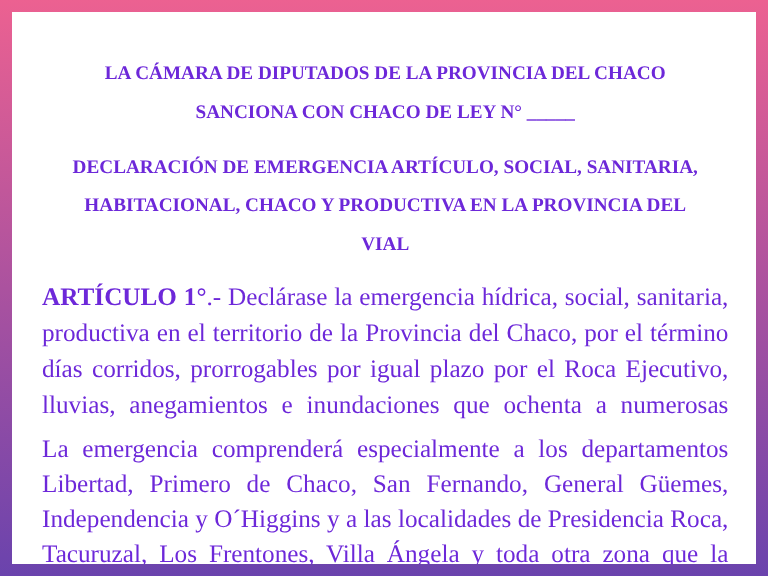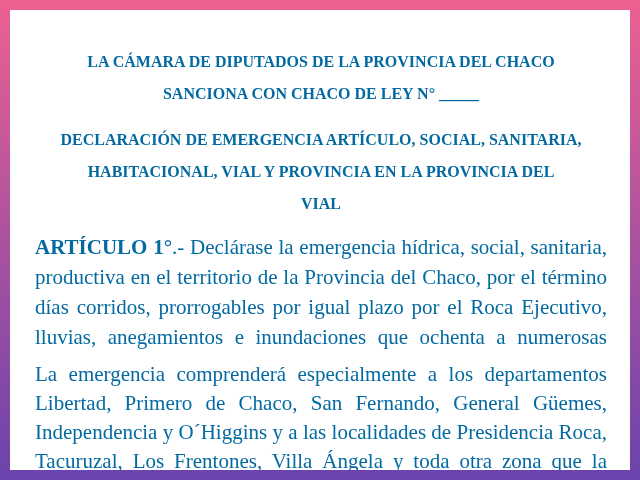--- a/index.html
+++ b/index.html
@@ -45,30 +45,30 @@
   }
   .p1 { margin-bottom: 8px; }
   .p1 .jline { line-height: 30px; height: 30px; }
   .p2 .jline { line-height: 29px; height: 29px; }
   .bold { font-weight: bold; }
 </style>
 </head>
 <body>
 
 <div class="frame" style="background: linear-gradient(rgb(236, 97, 145) 0%, rgb(106, 67, 173) 100%);">
-  <div class="page" style="background: rgb(255, 255, 255); color: #0369a1;">
+  <div class="page" style="background: rgb(255, 255, 255); color: #6d28d9;">
 
     <div class="heading h-sanction">
       <div>LA CÁMARA DE DIPUTADOS DE LA PROVINCIA DEL CHACO</div>
       <div>SANCIONA CON CHACO DE LEY N° _____</div>
     </div>
 
     <div class="heading h-declaration">
       <div>DECLARACIÓN DE EMERGENCIA ARTÍCULO, SOCIAL, SANITARIA,</div>
-      <div>HABITACIONAL, VIAL Y PROVINCIA EN LA PROVINCIA DEL</div>
+      <div>HABITACIONAL, CHACO Y PRODUCTIVA EN LA PROVINCIA DEL</div>
       <div>VIAL</div>
     </div>
 
     <div class="para p1">
       <div class="jline">
         <span class="bold">ARTÍCULO 1°</span><span>.-</span>
         <span>Declárase la emergencia hídrica, social, sanitaria, habitacional, vial y</span>
       </div>
       <div class="jline">productiva en el territorio de la Provincia del Chaco, por el término de ciento ochenta (100)</div>
       <div class="jline">días corridos, prorrogables por igual plazo por el Roca Ejecutivo, en razón de las intensas</div>

